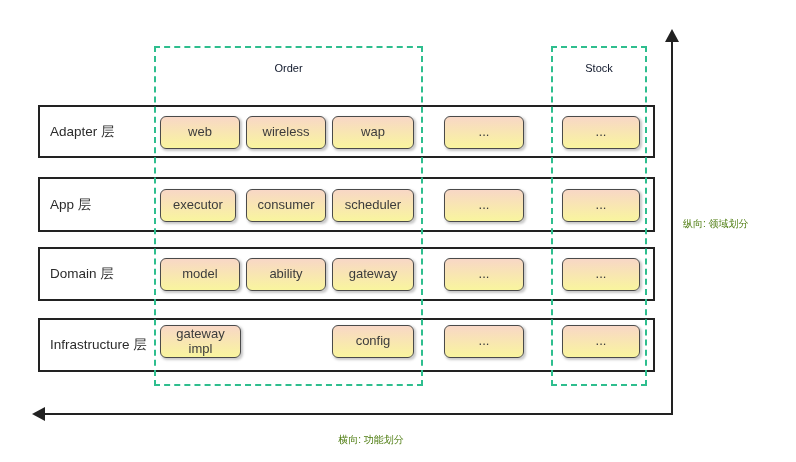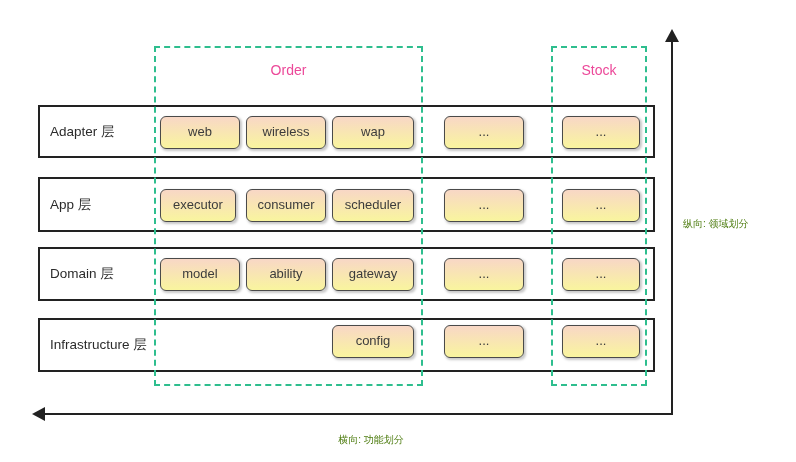--- a/index.html
+++ b/index.html
@@ -47,23 +47,23 @@
     background: transparent;
     z-index: 3;
     pointer-events: none;
   }
   .col-header {
     position: absolute;
     top: 14px;
     left: 0;
     right: 0;
     text-align: center;
-    font-size: 14px;
+    font-size: 11px;
     font-weight: 500;
-    color: #ec4899;
+    color: #0f172a;
   }
   
   .cell {
     position: absolute;
     height: 33px;
     box-sizing: border-box;
     border: 1px solid var(--cell-border, #4a4a4a);
     border-radius: 6px;
     background: linear-gradient(180deg, var(--cell-top, #f8d7c6) 0%, var(--cell-bottom, #f9f59e) 100%);
     box-shadow: 1.5px 1.5px 2.5px rgba(0,0,0,0.22);
@@ -135,20 +135,21 @@
   <div class="cell" style="left:332px;top:189px;width:82px">scheduler</div>
   <div class="cell" style="left:444px;top:189px;width:80px">...</div>
   <div class="cell" style="left:562px;top:189px;width:78px">...</div>
 
   <div class="cell" style="left:160px;top:258px;width:80px">model</div>
   <div class="cell" style="left:246px;top:258px;width:80px">ability</div>
   <div class="cell" style="left:332px;top:258px;width:82px">gateway</div>
   <div class="cell" style="left:444px;top:258px;width:80px">...</div>
   <div class="cell" style="left:562px;top:258px;width:78px">...</div>
 
+  <div class="cell" style="left:160px;top:325px;width:81px">gateway impl</div>
   <div class="cell" style="left:332px;top:325px;width:82px">config</div>
   <div class="cell" style="left:444px;top:325px;width:80px">...</div>
   <div class="cell" style="left:562px;top:325px;width:78px">...</div>
 
   <div class="domain-col" style="left:154px;width:269px">
     <div class="col-header">Order</div>
   </div>
   <div class="domain-col" style="left:551px;width:96px">
     <div class="col-header">Stock</div>
   </div>

